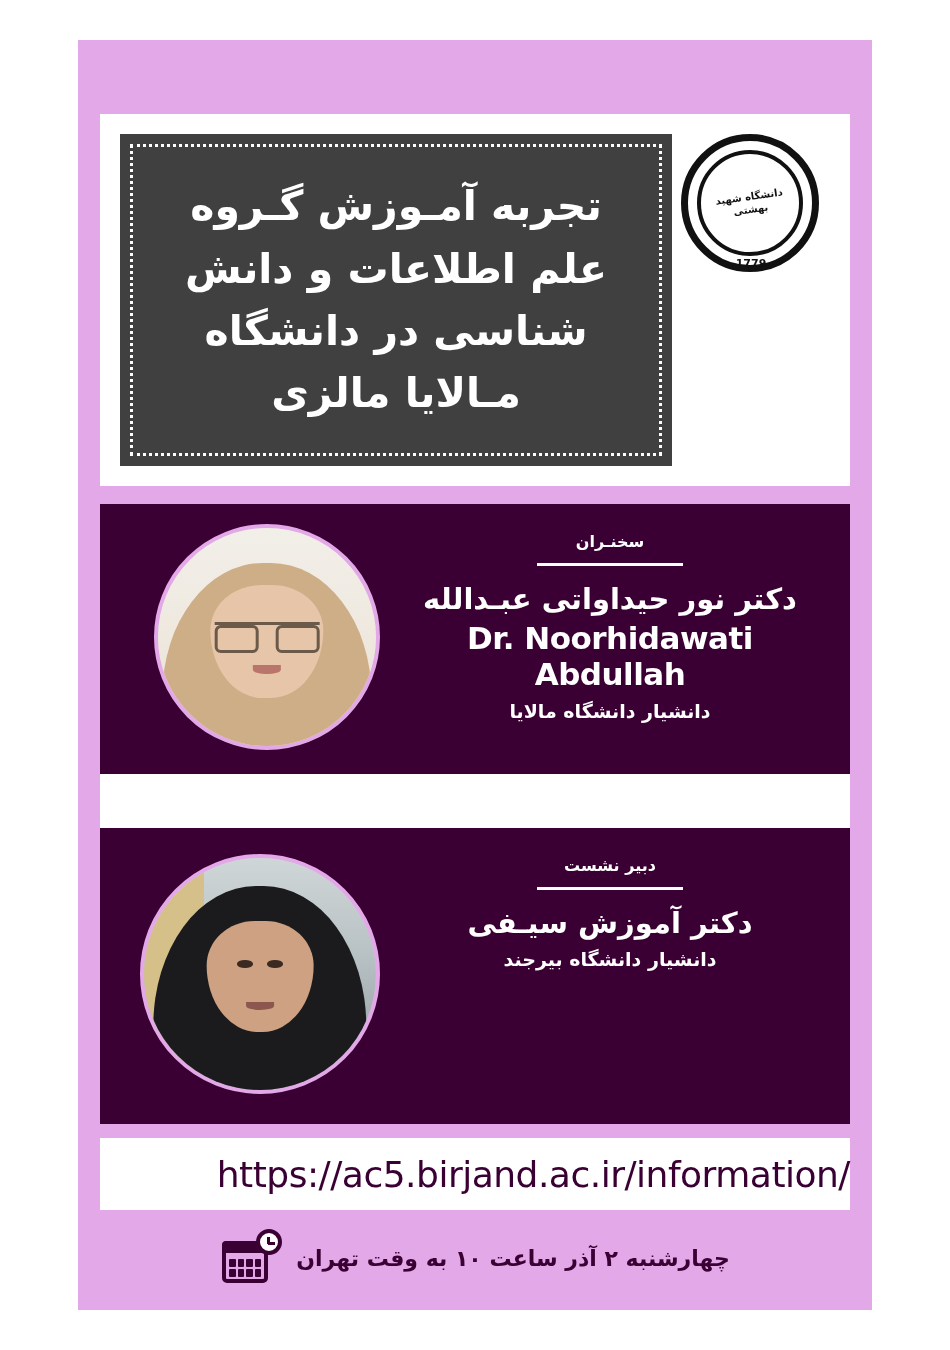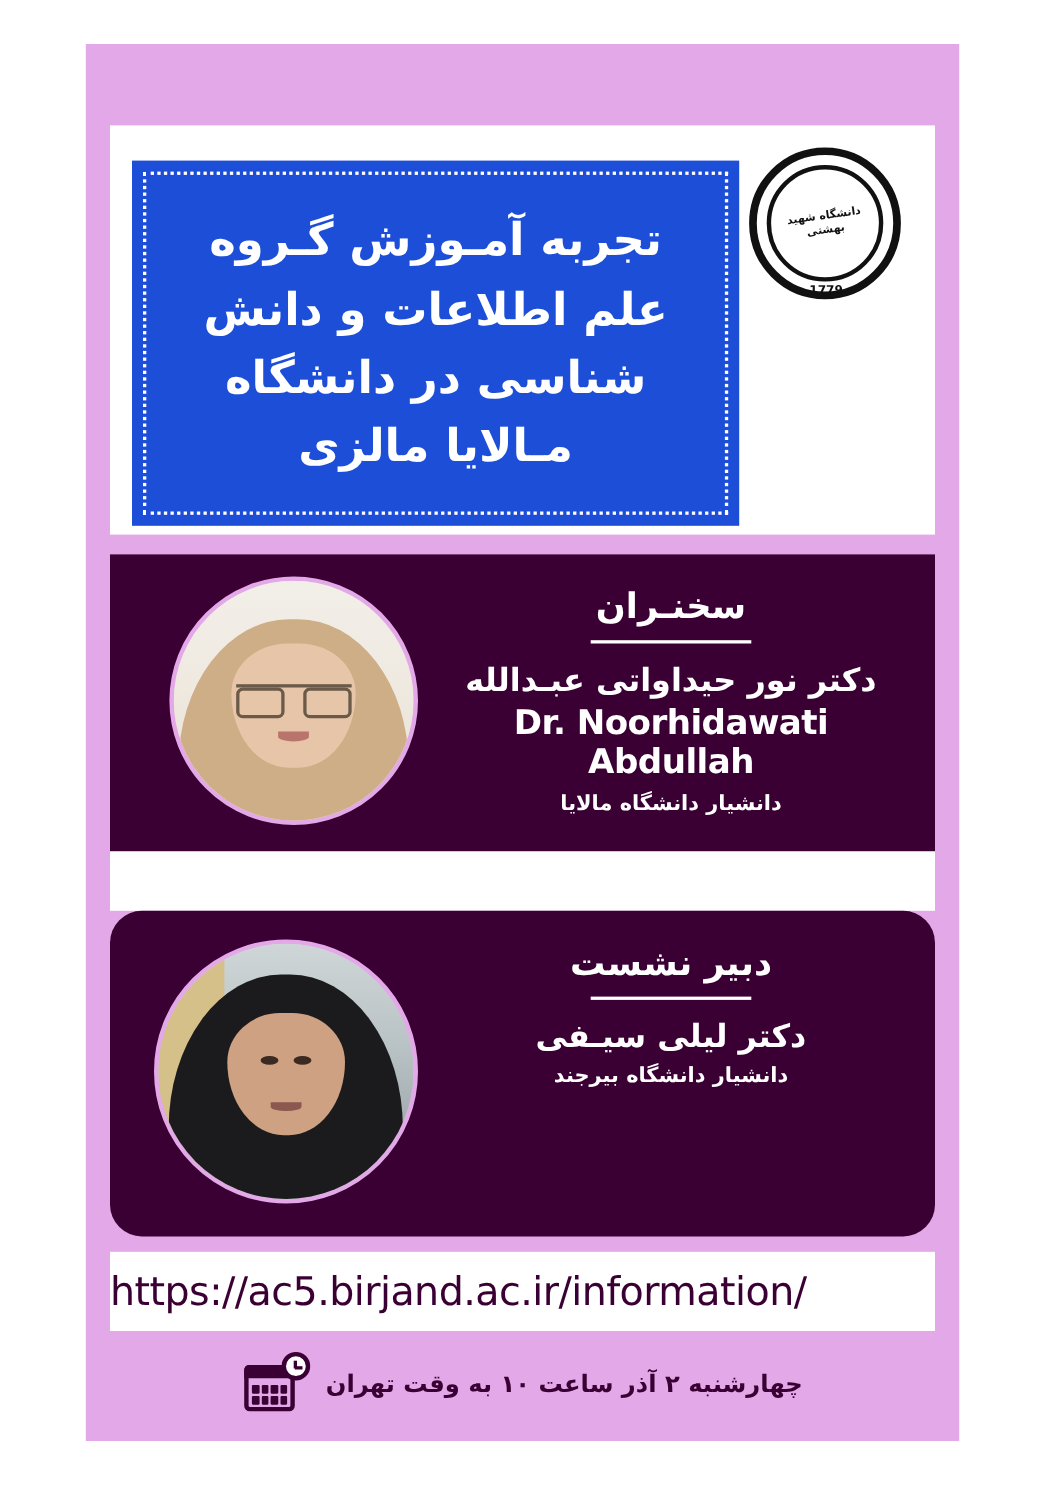--- a/index.html
+++ b/index.html
@@ -65,24 +65,24 @@
     width: 750px;
     height: 372px;
     background: #ffffff;
     box-sizing: border-box;
   }
 
   
   .stamp {
     position: absolute;
     left: 20px;
-    top: 32px;
+    top: 20px;
     width: 552px;
     height: 332px;
-    background: #1d4ed8;
+    background: #404040;
     box-sizing: border-box;
     display: flex;
     align-items: center;
     justify-content: center;
   }
   .stamp::before {
     content: "";
     position: absolute;
     left: 10px;
     top: 10px;
@@ -214,21 +214,21 @@
 
   
   .panel-dark {
     position: absolute;
     left: 22px;
     width: 750px;
     background: #3b0033;
     box-sizing: border-box;
   }
   .panel-speaker { top: 464px; height: 270px; }
-  .panel-chair   { top: 788px; height: 296px; border-radius: 29px; }
+  .panel-chair   { top: 788px; height: 296px; }
 
   .portrait {
     position: absolute;
     border-radius: 50%;
     overflow: hidden;
     background: #d9c9d4;
   }
   .portrait-speaker {
     right: 470px;
     top: 20px;
@@ -330,21 +330,21 @@
     right: 30px;
     top: 28px;
     width: 420px;
     text-align: center;
     direction: rtl;
     color: #ffffff;
   }
   .role {
     font-family: "DejaVu Sans", sans-serif;
     font-weight: bold;
-    font-size: 32px;
+    font-size: 16px;
     letter-spacing: 2px;
     color: #ffffff;
   }
   .rule {
     width: 146px;
     height: 3px;
     background: #ffffff;
     margin: 12px auto 16px auto;
   }
   .name-fa {
@@ -386,21 +386,21 @@
   
   .url-bar {
     position: absolute;
     left: 22px;
     top: 1098px;
     width: 750px;
     height: 72px;
     background: #ffffff;
     display: flex;
     align-items: center;
-    justify-content: flex-end;
+    justify-content: flex-start;
   }
   .url-text {
     font-family: "DejaVu Sans", sans-serif;
     font-size: 36px;
     color: #3b0033;
     direction: ltr;
     white-space: nowrap;
     letter-spacing: -0.5px;
   }
 
@@ -538,21 +538,21 @@
           <div class="scarf"></div>
           <div class="skin"></div>
           <div class="eye l"></div>
           <div class="eye r"></div>
           <div class="mouth"></div>
         </div>
       </div>
       <div class="panel-text">
         <div class="role">دبیر نشست</div>
         <div class="rule"></div>
-        <div class="name-fa">دکتر لیلی سیـفی</div>
+        <div class="name-fa">دکتر آموزش سیـفی</div>
         <div class="affil">دانشیار دانشگاه  بیرجند</div>
       </div>
     </div>
 
     <div class="url-bar">
       <div class="url-text">https://ac5.birjand.ac.ir/information/</div>
     </div>
 
     <div class="footer-row">
       <div class="footer-text">چهارشنبه ۲ آذر ساعت ۱۰ به وقت تهران</div>

